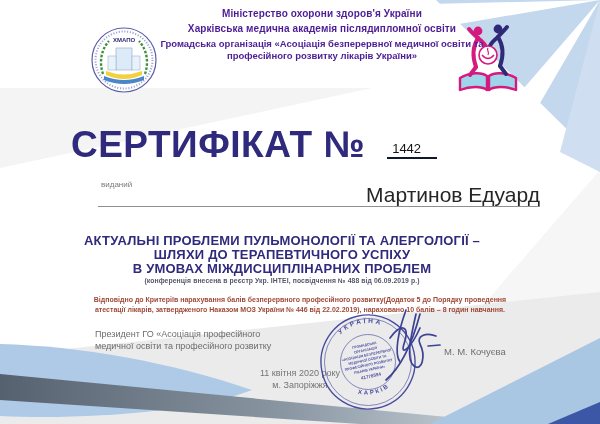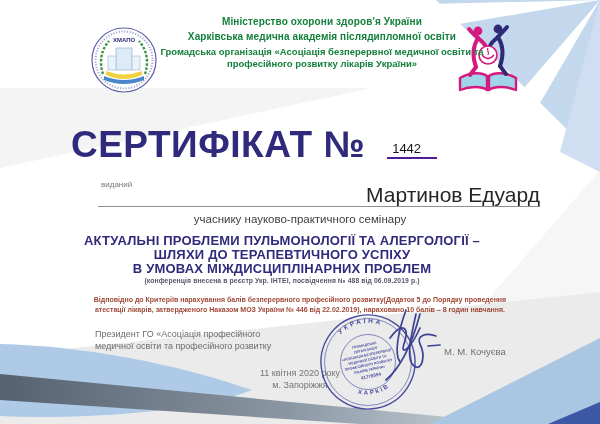--- a/index.html
+++ b/index.html
@@ -1,28 +1,28 @@
 <!DOCTYPE html>
 <html><head>
 <meta charset="utf-8">
 <style>
   html,body{margin:0;padding:0;background:#e9e9e9;}
   .page{position:relative;width:600px;height:424px;background:#fff;overflow:hidden;
         font-family:"Liberation Sans",sans-serif;}
   .decor{position:absolute;left:0;top:0;z-index:0;}
   .layer{position:absolute;z-index:2;}
 
-  .org{left:140px;top:16px;width:364px;text-align:center;color:#15803d;}
+  .org{left:140px;top:8px;width:364px;text-align:center;color:#4c1d95;}
   .org .l1,.org .l2{font-size:10px;font-weight:700;margin-bottom:4px;letter-spacing:.1px;}
   .org .l3{font-size:9.5px;font-weight:700;line-height:12px;}
 
   .title-row{left:0;top:126px;width:508px;display:flex;justify-content:center;align-items:flex-end;}
   .title-big{font-size:37px;font-weight:800;color:#2f2a7b;letter-spacing:.5px;line-height:1;}
   .title-num{margin-left:22px;margin-bottom:4px;font-size:13px;color:#151515;
-             border-bottom:2px solid #4c1d95;padding:0 16px 1px 5px;text-align:center;}
+             border-bottom:2px solid #0f172a;padding:0 16px 1px 5px;text-align:center;}
 
   .issued{left:101px;top:180px;font-size:8px;color:#7a7a7a;}
   .name-line{left:98px;top:206px;width:442px;border-bottom:1px solid #8f8f8f;height:0;}
   .name{left:100px;top:183px;width:440px;text-align:right;font-size:21px;color:#262626;font-weight:500;}
   .role{left:0;top:213px;width:600px;text-align:center;font-size:11.5px;color:#3d3d3d;font-weight:500;}
 
   .etitle{left:0;top:234px;width:564px;text-align:center;color:#2f2a7b;font-weight:800;
           font-size:13px;line-height:14px;letter-spacing:.2px;}
   .enote{font-size:6.8px;line-height:9px;color:#55556a;font-weight:600;letter-spacing:.1px;}
   .credit{left:0;top:295px;width:600px;text-align:center;font-size:7px;line-height:9.5px;
@@ -109,21 +109,20 @@
   </div>
 
   <div class="layer title-row">
     <span class="title-big">СЕРТИФІКАТ №</span>
     <span class="title-num">1442</span>
   </div>
 
   <span class="layer issued">виданий</span>
   <div class="layer name-line"></div>
   <div class="layer name">Мартинов Едуард</div>
-  <div class="layer role">учаснику науково-практичного семінару</div>
 
   <div class="layer etitle">
     <div>АКТУАЛЬНІ ПРОБЛЕМИ ПУЛЬМОНОЛОГІЇ ТА АЛЕРГОЛОГІЇ –</div>
     <div>ШЛЯХИ ДО ТЕРАПЕВТИЧНОГО УСПІХУ</div>
     <div>В УМОВАХ МІЖДИСЦИПЛІНАРНИХ ПРОБЛЕМ</div>
     <div class="enote">(конференція внесена в реєстр Укр. ІНТЕІ, посвідчення № 488 від 06.09.2019 р.)</div>
   </div>
 
   <div class="layer credit">
     <div>Відповідно до Критеріїв нарахування балів безперервного професійного розвитку(Додаток 5 до Порядку проведення</div>

